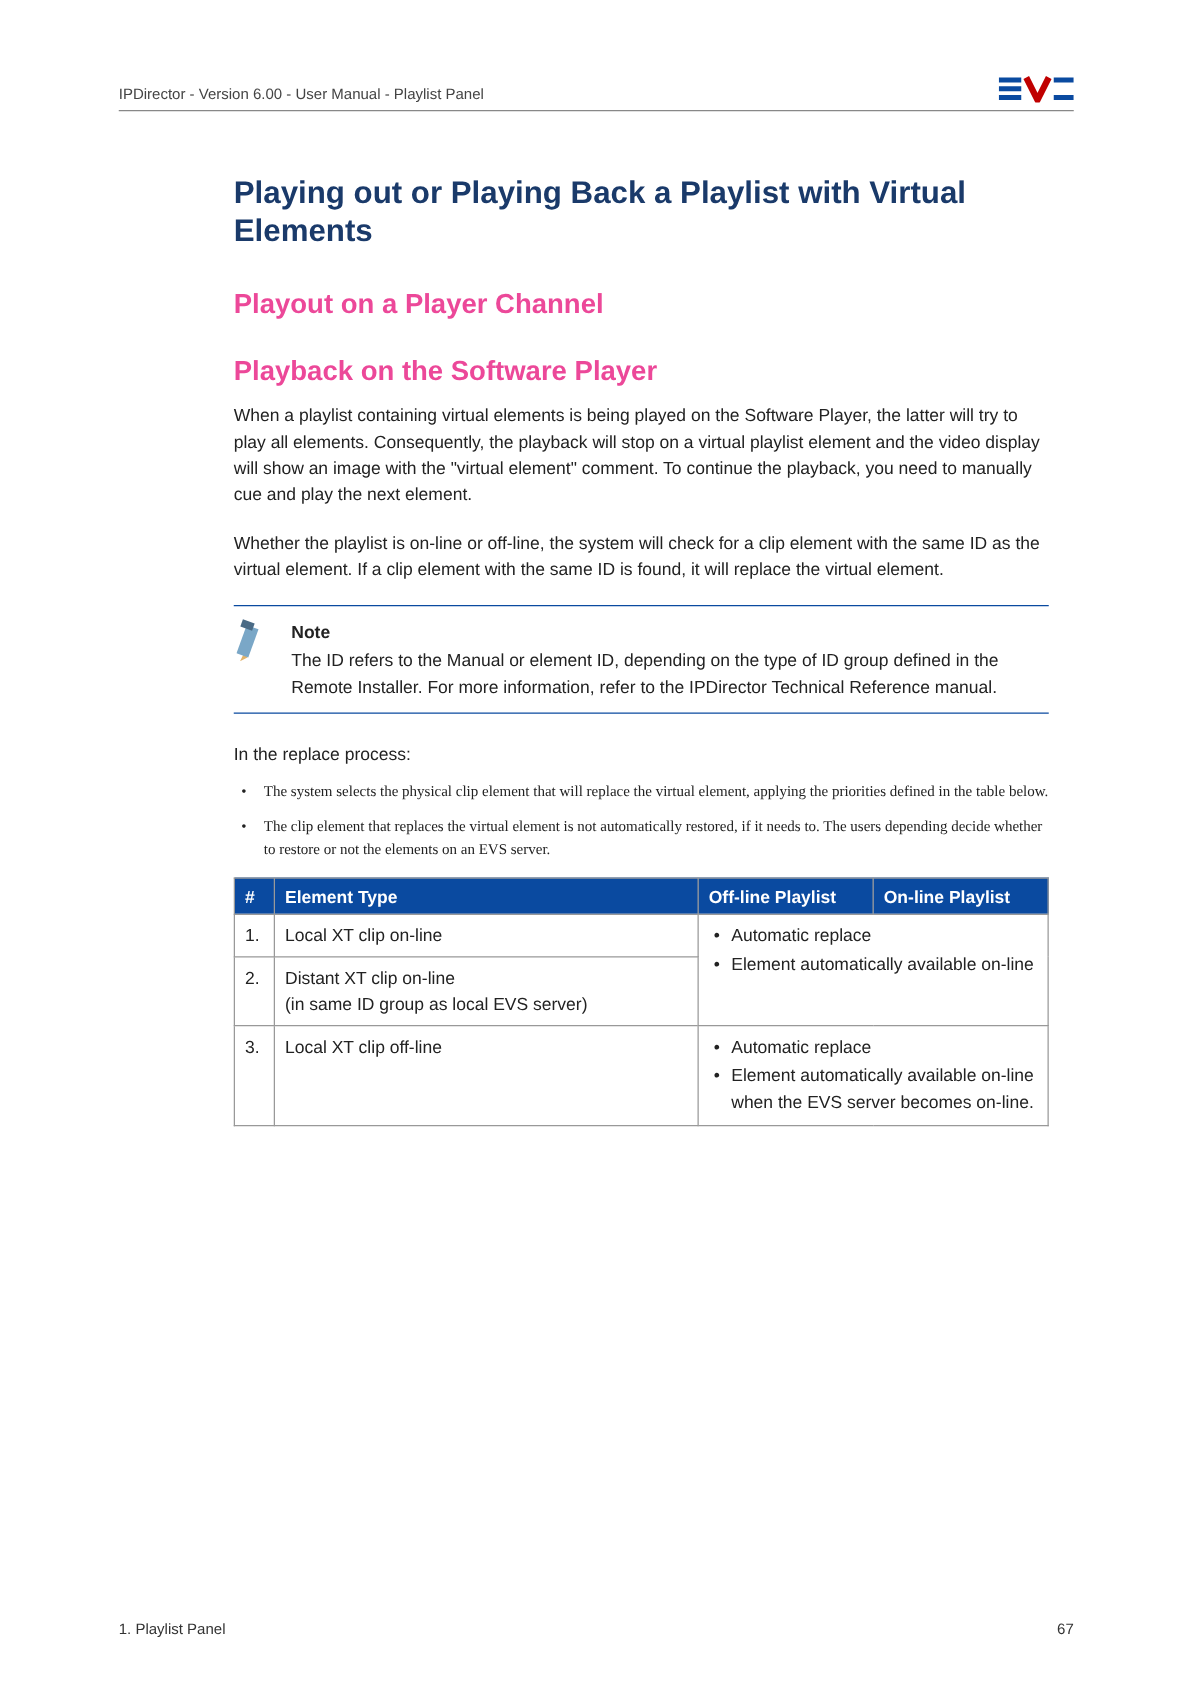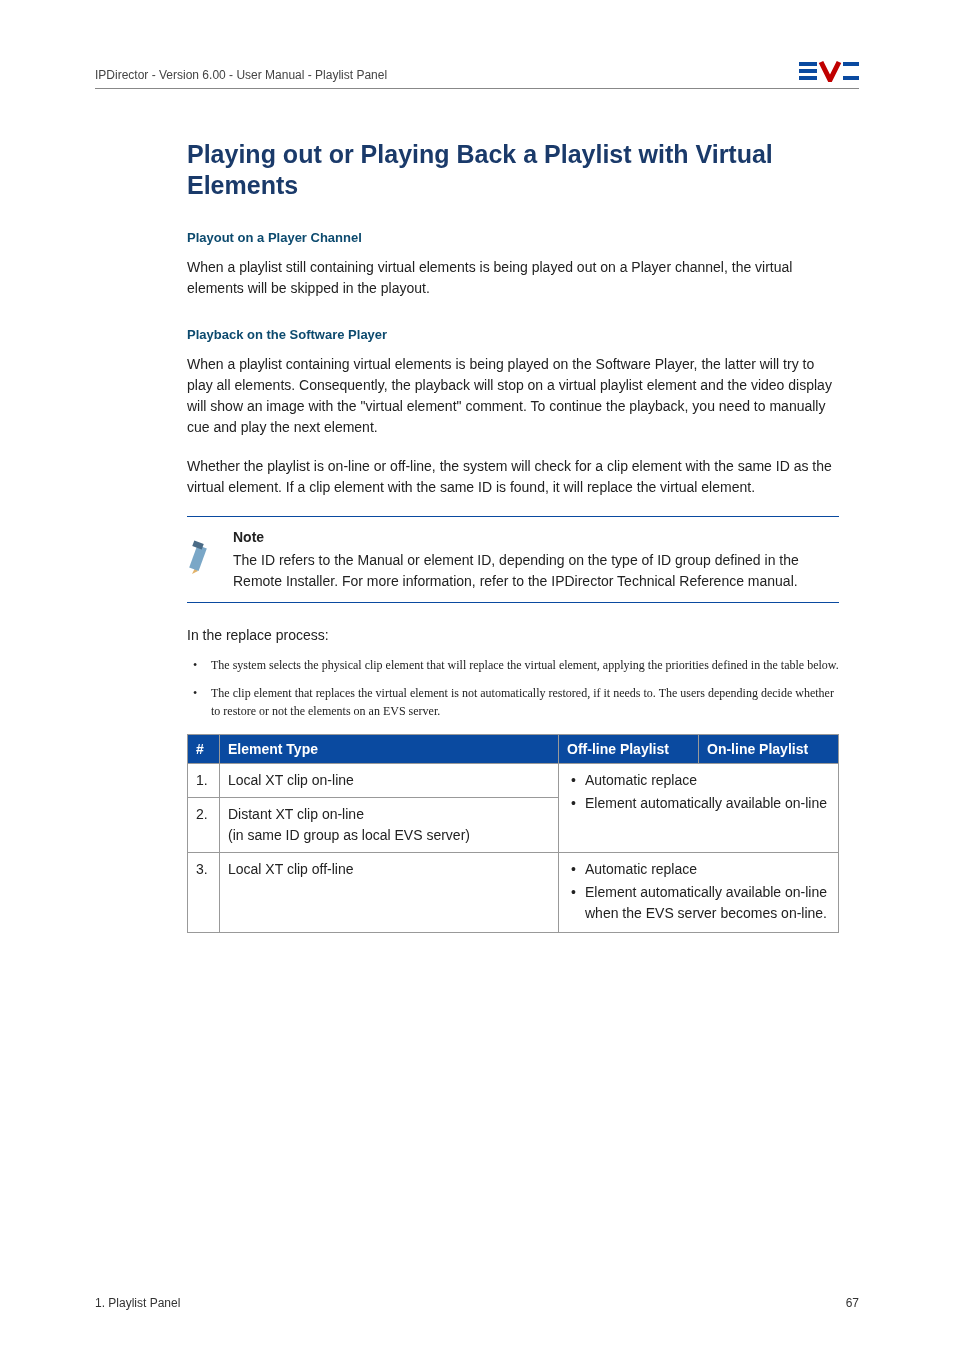--- a/index.html
+++ b/index.html
@@ -4,23 +4,23 @@
 <style>
   * { box-sizing: border-box; margin: 0; padding: 0; }
   html, body { width: 954px; background: #fff; font-family: Arial, Helvetica, sans-serif; color: #222; }
   .page { width: 954px; min-height: 1350px; padding: 60px 95px 40px 95px; position: relative; }
   .header-row { display: flex; justify-content: space-between; align-items: flex-end; padding-bottom: 6px; border-bottom: 1px solid #888; margin-bottom: 50px; }
   .header-left { font-size: 12px; color: #444; }
   .logo { display: flex; align-items: center; gap: 3px; }
   .logo svg { display: block; }
   .content { margin-left: 92px; margin-right: 20px; }
   h1.section { font-size: 25px; font-weight: bold; color: #1a3a6a; margin-top: 0; margin-bottom: 28px; line-height: 1.25; }
-  h2.sub { font-size: 13px; font-weight: bold; color: #0c4a6e; margin-top: 28px; margin-bottom: 12px; }
+  h2.sub { font-size: 22px; font-weight: bold; color: #ec4899; margin-top: 28px; margin-bottom: 12px; }
   p.body { font-size: 14px; line-height: 1.5; margin-bottom: 18px; color: #222; }
-  .note-block { border-top: 1px solid #0a4aa0; border-bottom: 1px solid #0a4aa0; padding: 10px 0 10px 0; margin: 18px 0 22px 0; display: flex; gap: 14px; align-items: center; }
+  .note-block { border-top: 1px solid #0a4aa0; border-bottom: 1px solid #0a4aa0; padding: 10px 0 10px 0; margin: 18px 0 22px 0; display: flex; gap: 14px; }
   .note-icon { flex: 0 0 32px; padding-left: 2px; }
   .note-text { flex: 1; font-size: 14px; line-height: 1.5; }
   .note-text strong { font-weight: bold; display: block; margin-bottom: 2px; }
   ul.bullets { list-style: none; margin: 0 0 14px 0; padding: 0; }
   ul.bullets > li { font-size: 12px; line-height: 1.5; padding-left: 24px; position: relative; margin-bottom: 10px; font-family: Liberation Serif, serif; }
   ul.bullets > li::before { content: "•"; position: absolute; left: 6px; top: 0; color: #222; }
   table.tbl { width: 100%; border-collapse: collapse; font-size: 14px; }
   table.tbl th { background: #0a4aa0; color: #fff; font-weight: bold; text-align: left; padding: 6px 8px; border: 1px solid #999; }
   table.tbl td { border: 1px solid #999; padding: 6px 8px; vertical-align: top; line-height: 1.5; }
   table.tbl td ul { list-style: none; padding: 0; margin: 0; }
@@ -52,21 +52,20 @@
         </g>
       </svg>
     </div>
   </div>
 
   <div class="content">
 
     <h1 class="section">Playing out or Playing Back a Playlist with Virtual Elements</h1>
 
     <h2 class="sub">Playout on a Player Channel</h2>
-    <p class="body">When a playlist still containing virtual elements is being played out on a Player channel, the virtual elements will be skipped in the playout.</p>
 
     <h2 class="sub">Playback on the Software Player</h2>
     <p class="body">When a playlist containing virtual elements is being played on the Software Player, the latter will try to play all elements. Consequently, the playback will stop on a virtual playlist element and the video display will show an image with the "virtual element" comment. To continue the playback, you need to manually cue and play the next element.</p>
 
 
     <p class="body">Whether the playlist is on-line or off-line, the system will check for a clip element with the same ID as the virtual element. If a clip element with the same ID is found, it will replace the virtual element.</p>
 
     <div class="note-block">
       <div class="note-icon">
         <svg width="30" height="34" viewBox="0 0 30 34">

